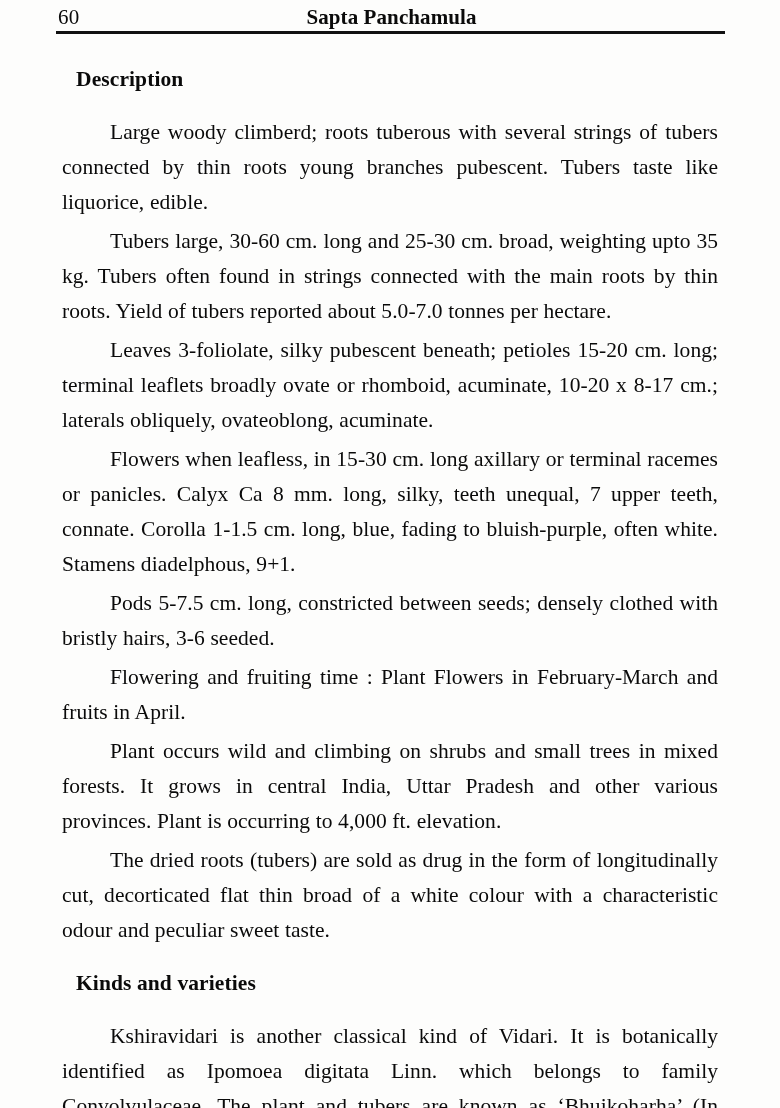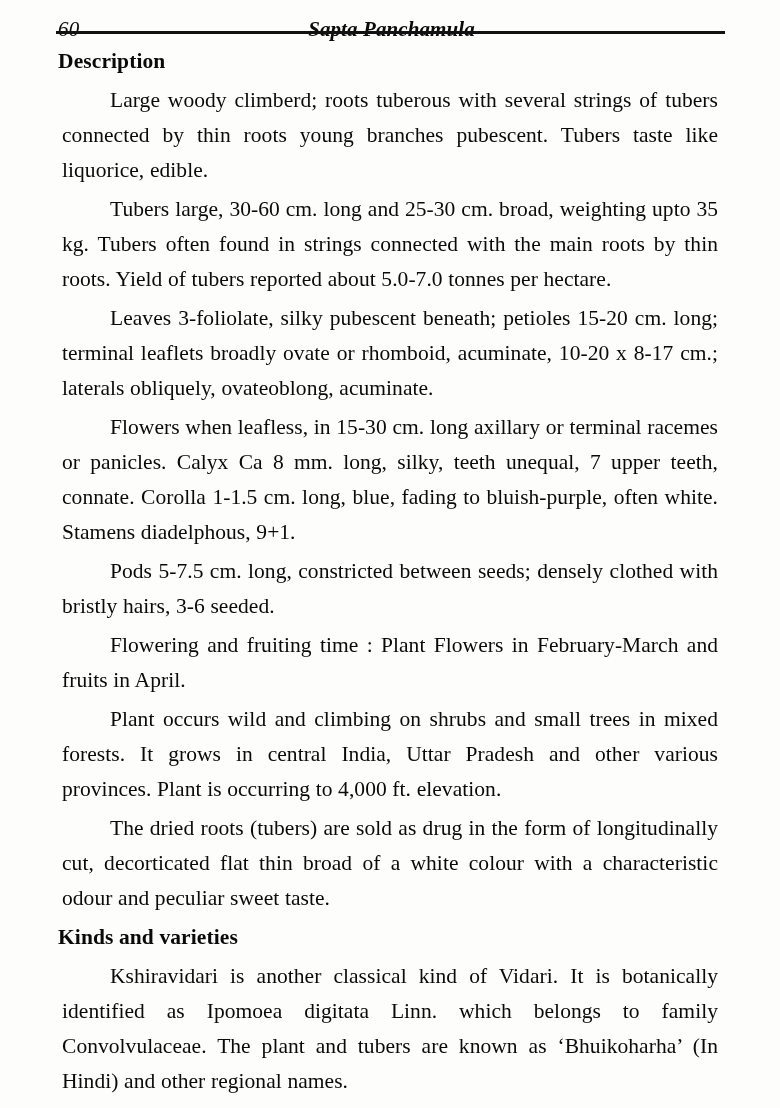--- a/index.html
+++ b/index.html
@@ -16,24 +16,23 @@
     overflow: hidden;
     font-family: "Liberation Serif", "DejaVu Serif", serif;
     color: #0a0a0a;
     box-sizing: border-box;
   }
 
   
   .header {
     position: absolute;
     left: 58px;
-    top: 16px;
+    top: 4px;
     width: 667px;
     height: 26px;
-    font-style: italic;
   }
 
   .folio {
     position: absolute;
     left: 0;
     top: 0;
     font-size: 21px;
     line-height: 26px;
     letter-spacing: 0.2px;
   }
@@ -61,21 +60,21 @@
 
   
   .content {
     position: absolute;
     left: 58px;
     top: 44px;
     width: 664px;
   }
 
   h2.section-heading {
-    margin: 0;
+    margin: 18px;
     padding: 0;
     font-size: 21.5px;
     line-height: 35px;
     font-weight: bold;
     letter-spacing: 0.1px;
   }
 
   p.para {
     margin: 4px;
     padding: 0;

